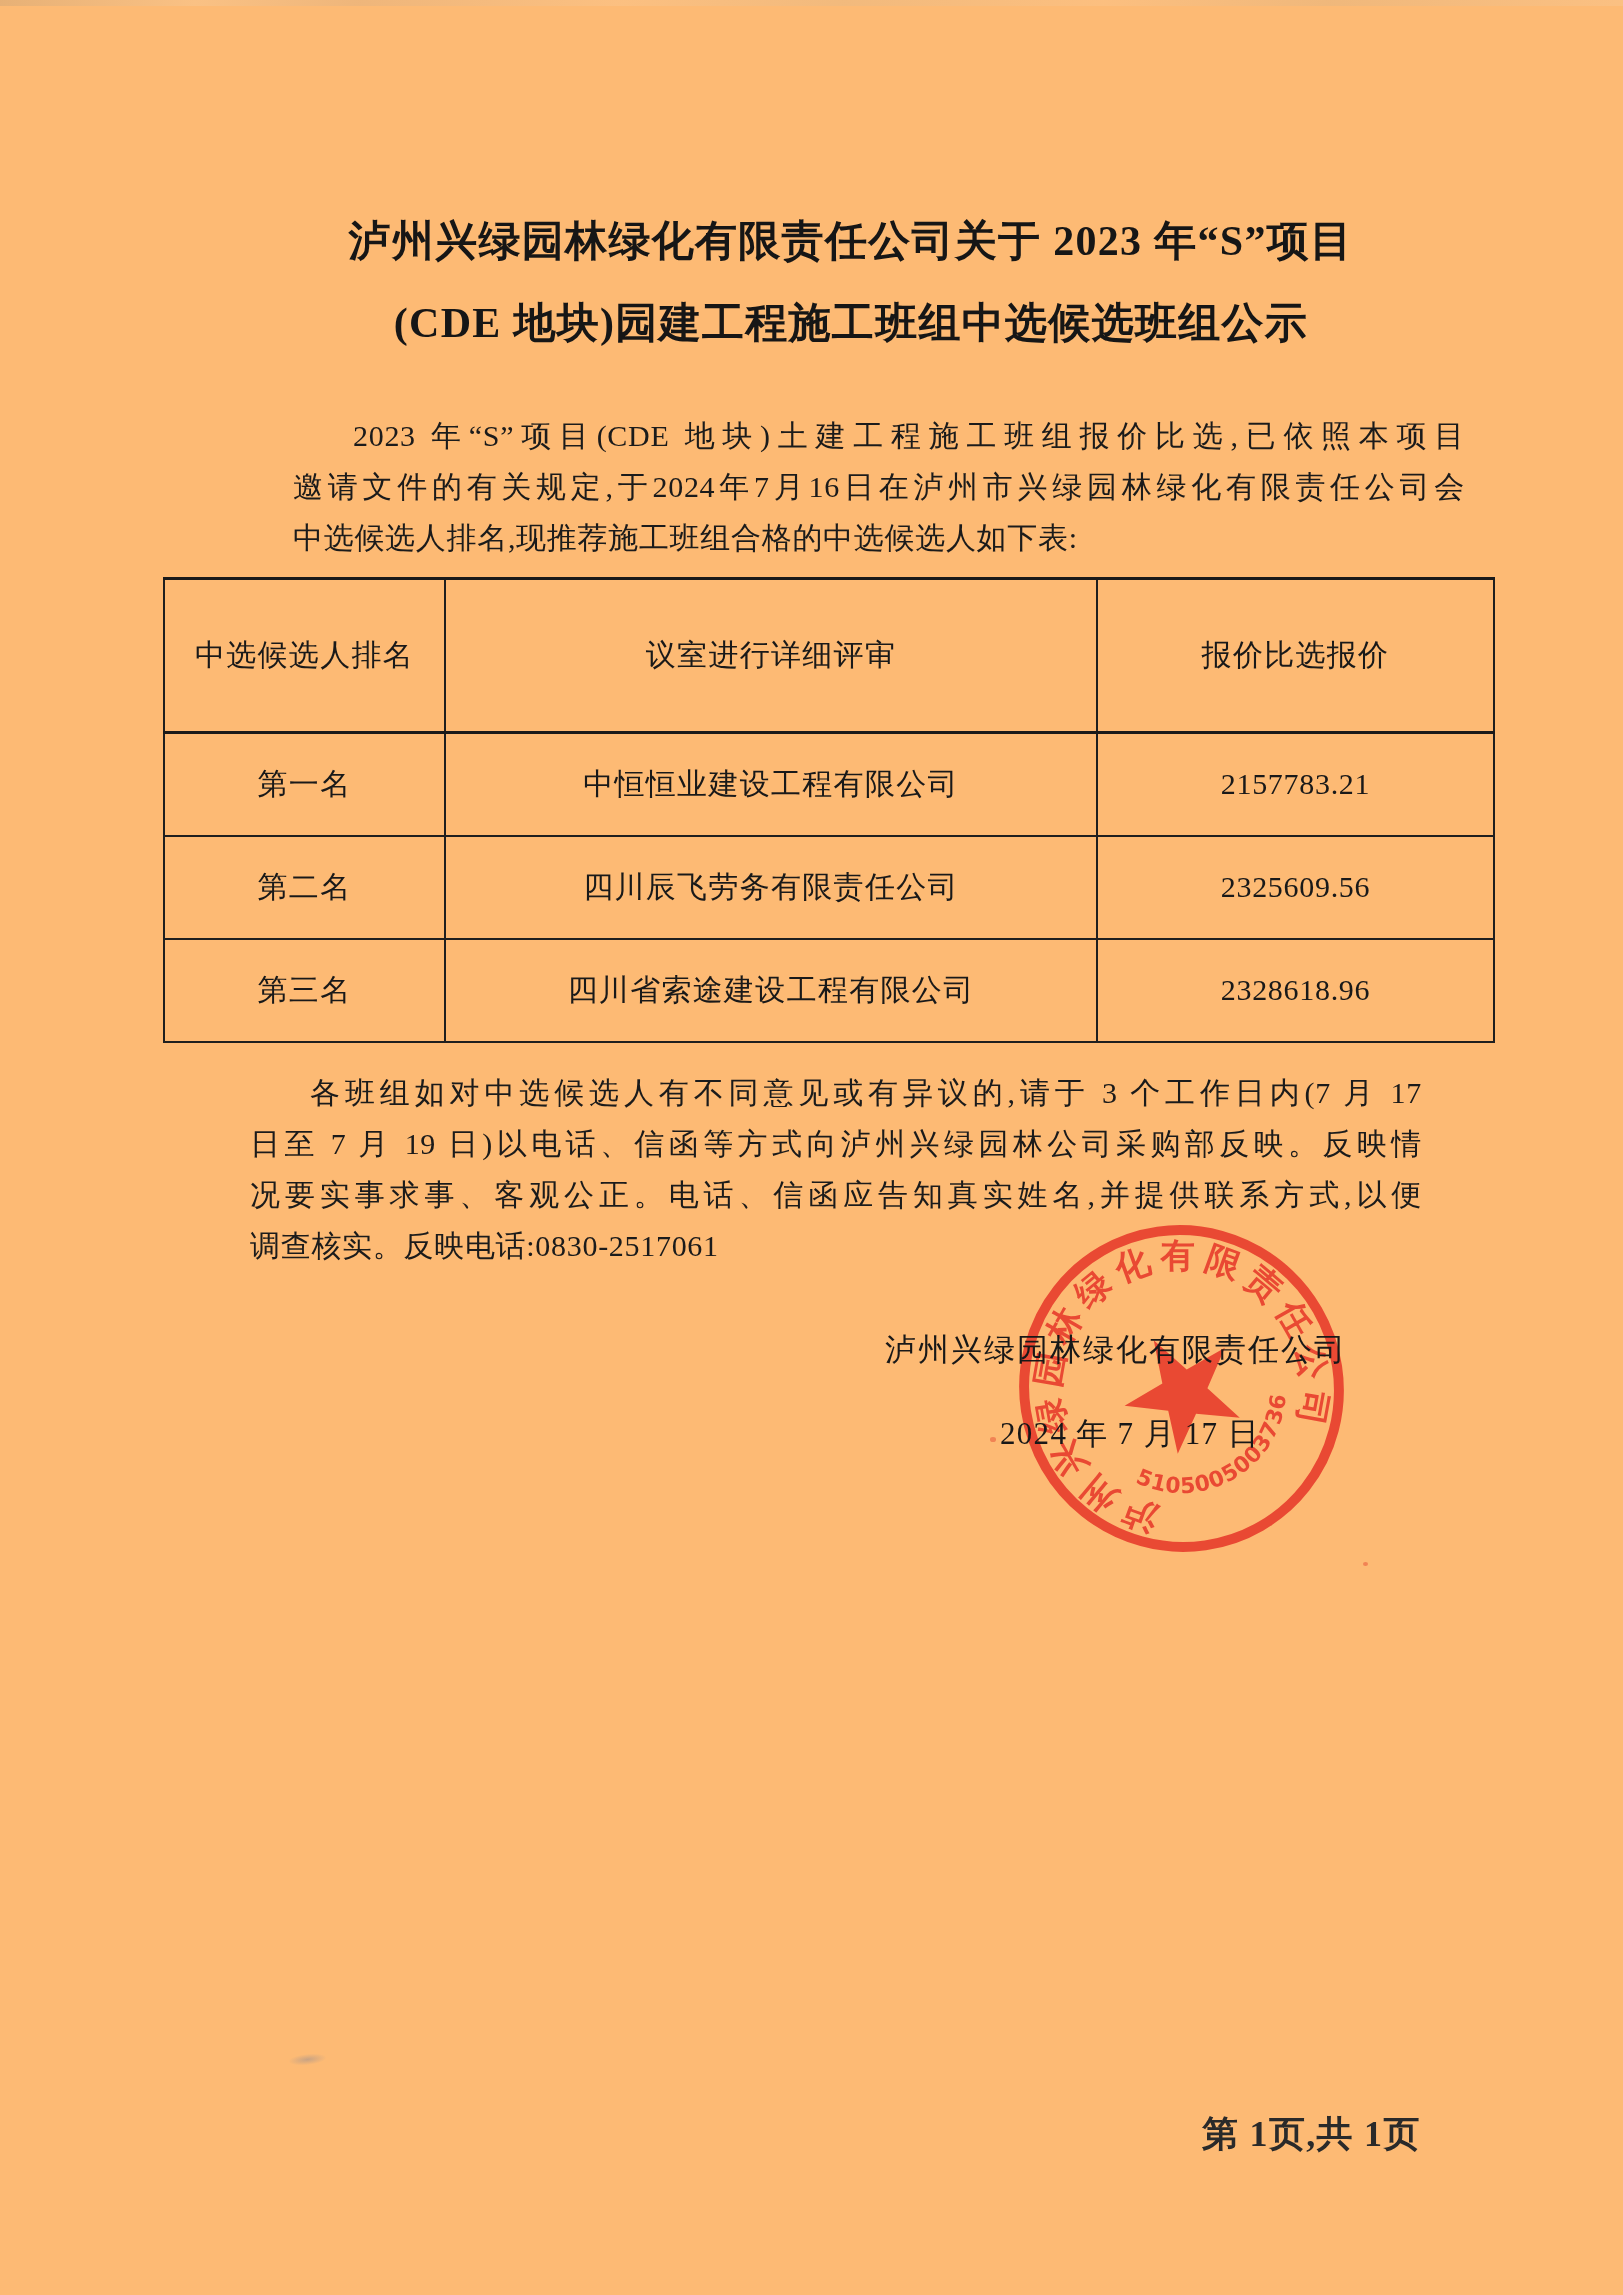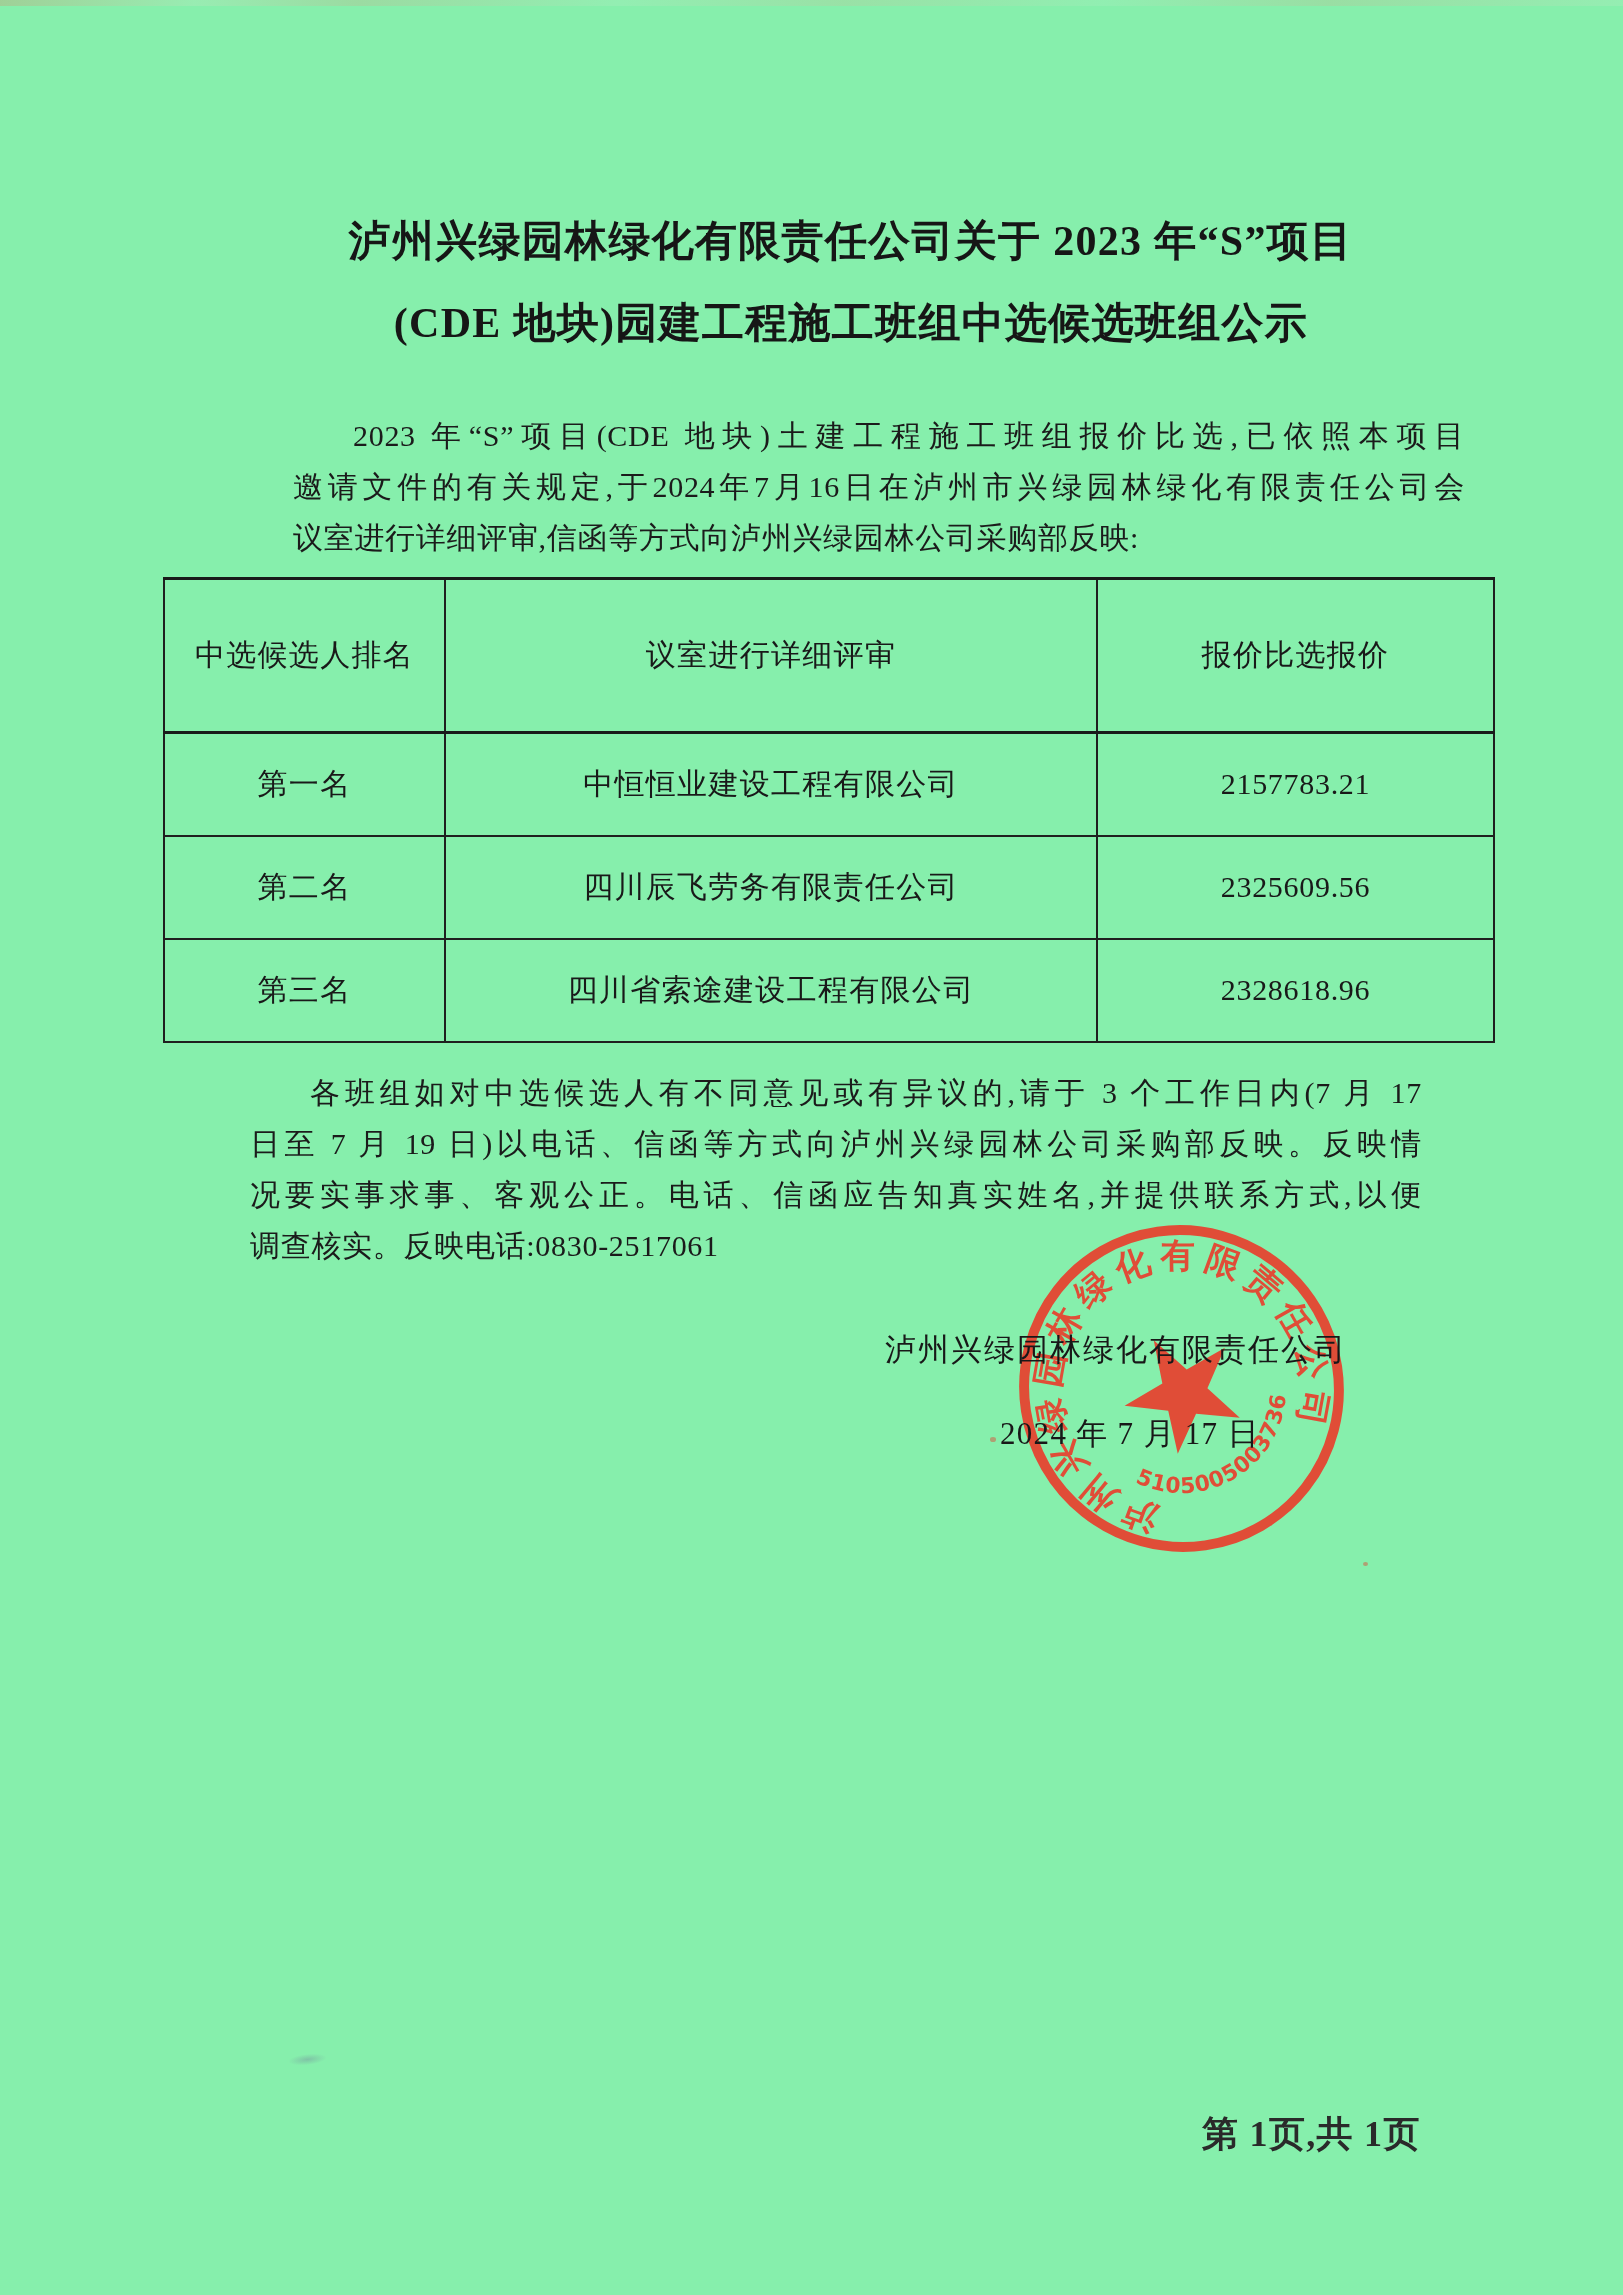--- a/index.html
+++ b/index.html
@@ -1,19 +1,19 @@
 <!DOCTYPE html>
 <html style="font-size:10.5px"><head>
 <meta charset="utf-8">
 <style>
   html,body{margin:0;padding:0;background:#888;}
   #page{
     position:relative;
     width:1623px;height:2295px;
-    background:#86efac;
+    background:#fdba74;
     overflow:hidden;
     font-family:"Liberation Serif","DejaVu Serif",serif;
     color:#1c1c1c;
   }
   
   .top-artifact{
     position:absolute;left:0;top:0;width:1623px;height:5.9px;
     background:linear-gradient(90deg,
       rgba(198,162,120,.40) 0%,rgba(235,225,205,.18) 12%,
       rgba(205,172,138,.30) 22%,rgba(240,234,222,.12) 38%,
@@ -83,21 +83,21 @@
 <div id="page">
 
   <div class="top-artifact"></div>
 
   <div id="title1" class="title-line">泸州兴绿园林绿化有限责任公司关于 2023 年“S”项目</div>
   <div id="title2" class="title-line">(CDE 地块)园建工程施工班组中选候选班组公示</div>
 
   <div id="intro" class="para">
     <span class="line jl indent">2023 年“S”项目(CDE 地块)土建工程施工班组报价比选,已依照本项目</span>
     <span class="line jl">邀请文件的有关规定,于2024年7月16日在泸州市兴绿园林绿化有限责任公司会</span>
-    <span class="line">议室进行详细评审,信函等方式向泸州兴绿园林公司采购部反映:</span>
+    <span class="line">中选候选人排名,现推荐施工班组合格的中选候选人如下表:</span>
   </div>
 
   <table class="results">
     <tbody>
       <tr class="hdr">
         <th style="width:279px">中选候选人排名</th>
         <th style="width:650px">议室进行详细评审</th>
         <th style="width:395px">报价比选报价</th>
       </tr>
       <tr class="r">

